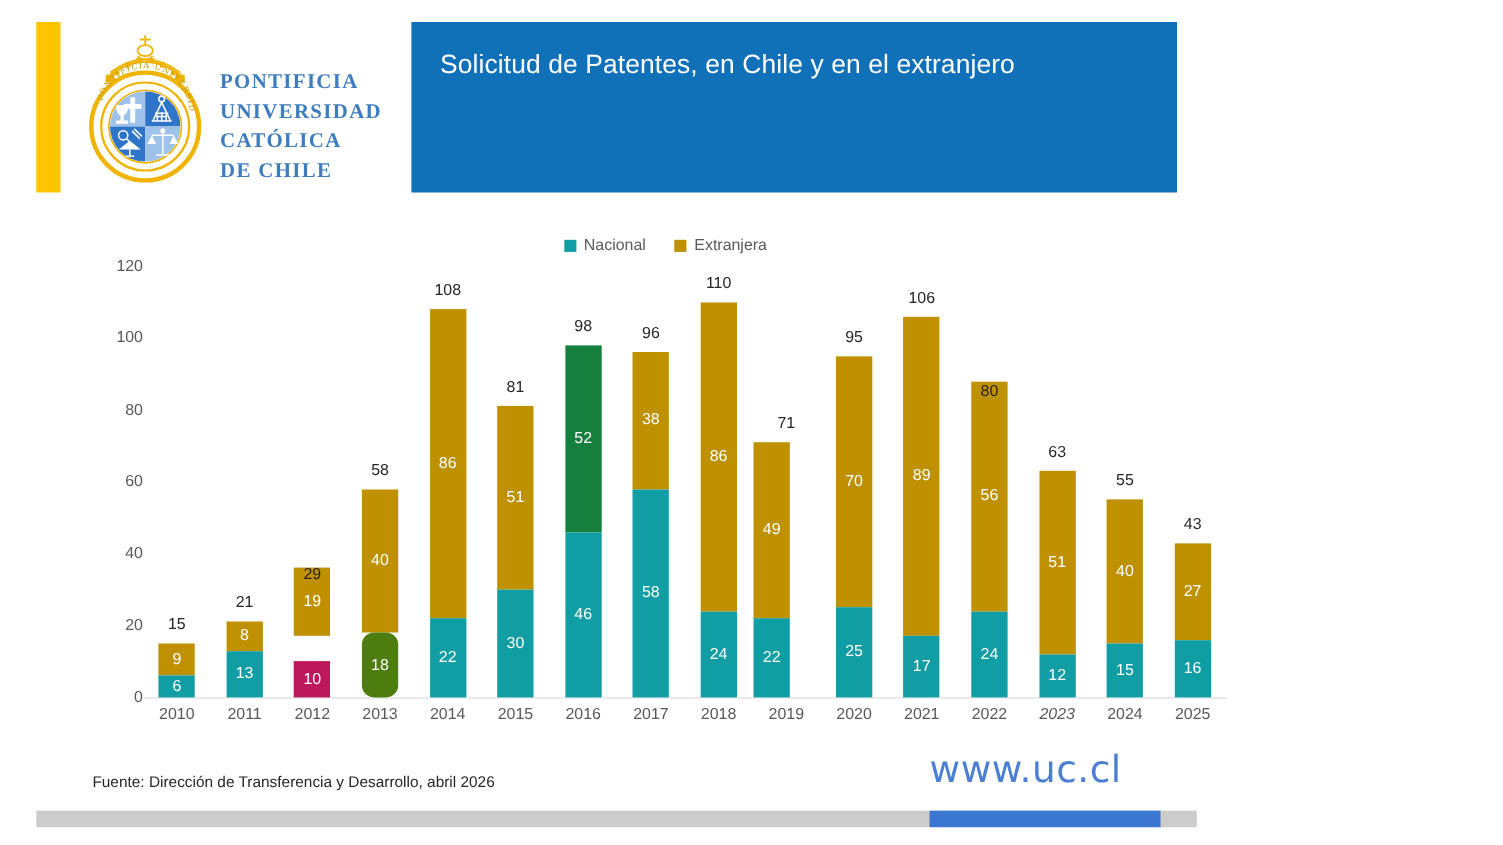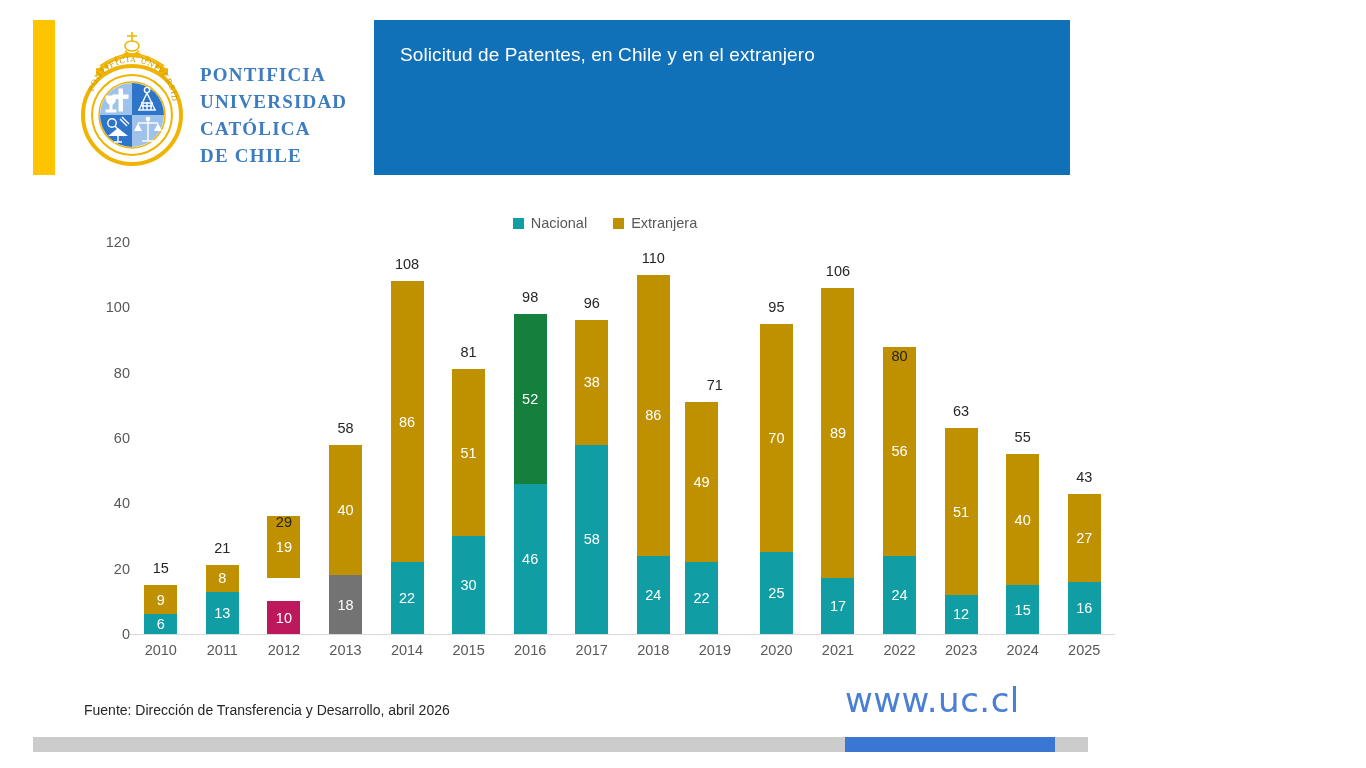--- a/index.html
+++ b/index.html
@@ -50,21 +50,21 @@
   #title-banner {
     position: absolute;
     left: 374px; top: 20px;
     width: 696px; height: 155px;
     background: #1070B8;
     box-sizing: border-box;
     padding: 22px 26px 0 26px;
   }
   #title-text {
     color: #ffffff;
-    font-size: 19px;
+    font-size: 24px;
     font-weight: 400;
     line-height: 1.42;
     letter-spacing: .1px;
   }
 
   
   #chart-block {
     position: absolute;
     left: 0; top: 200px;
     width: 1366px; height: 470px;
@@ -355,21 +355,21 @@
             </div>
           </div>
           <div class="total-label" style="width: 61.5625px; top: 273.267px;">29</div>
           <div class="x-tick" style="width: 61.5625px;">2012</div>
         </div>
         <div class="bar-col" style="left: 184.688px; width: 61.5625px;">
           <div class="bar-stack" style="left: 14.2812px;">
             <div class="seg seg-extranjera" style="height: 130.667px; background: rgb(191, 144, 0);">
               <span class="seg-label">40</span>
             </div>
-            <div class="seg seg-nacional" style="height: 58.8px; background: #737373;">
+            <div class="seg seg-nacional" style="height: 58.8px; background: #4d7c0f; border-radius: 11px;">
               <span class="seg-label">18</span>
             </div>
           </div>
           <div class="total-label" style="width: 61.5625px; top: 178.533px;">58</div>
           <div class="x-tick" style="width: 61.5625px;">2013</div>
         </div>
         <div class="bar-col" style="left: 246.25px; width: 61.5625px;">
           <div class="bar-stack" style="left: 14.2812px;">
             <div class="seg seg-extranjera" style="height: 280.933px; background: rgb(191, 144, 0);">
               <span class="seg-label">86</span>
@@ -480,21 +480,21 @@
         <div class="bar-col" style="left: 800.312px; width: 61.5625px;">
           <div class="bar-stack" style="left: 14.2812px;">
             <div class="seg seg-extranjera" style="height: 166.6px; background: rgb(191, 144, 0);">
               <span class="seg-label">51</span>
             </div>
             <div class="seg seg-nacional" style="height: 39.2px; background: rgb(17, 157, 164);">
               <span class="seg-label">12</span>
             </div>
           </div>
           <div class="total-label" style="width: 61.5625px; top: 162.2px;">63</div>
-          <div class="x-tick" style="width: 61.5625px;">2023</div>
+          <div class="x-tick" style="width: 61.5625px; font-style: italic;">2023</div>
         </div>
         <div class="bar-col" style="left: 861.875px; width: 61.5625px;">
           <div class="bar-stack" style="left: 14.2812px;">
             <div class="seg seg-extranjera" style="height: 130.667px; background: rgb(191, 144, 0);">
               <span class="seg-label">40</span>
             </div>
             <div class="seg seg-nacional" style="height: 49px; background: rgb(17, 157, 164);">
               <span class="seg-label">15</span>
             </div>
           </div>

